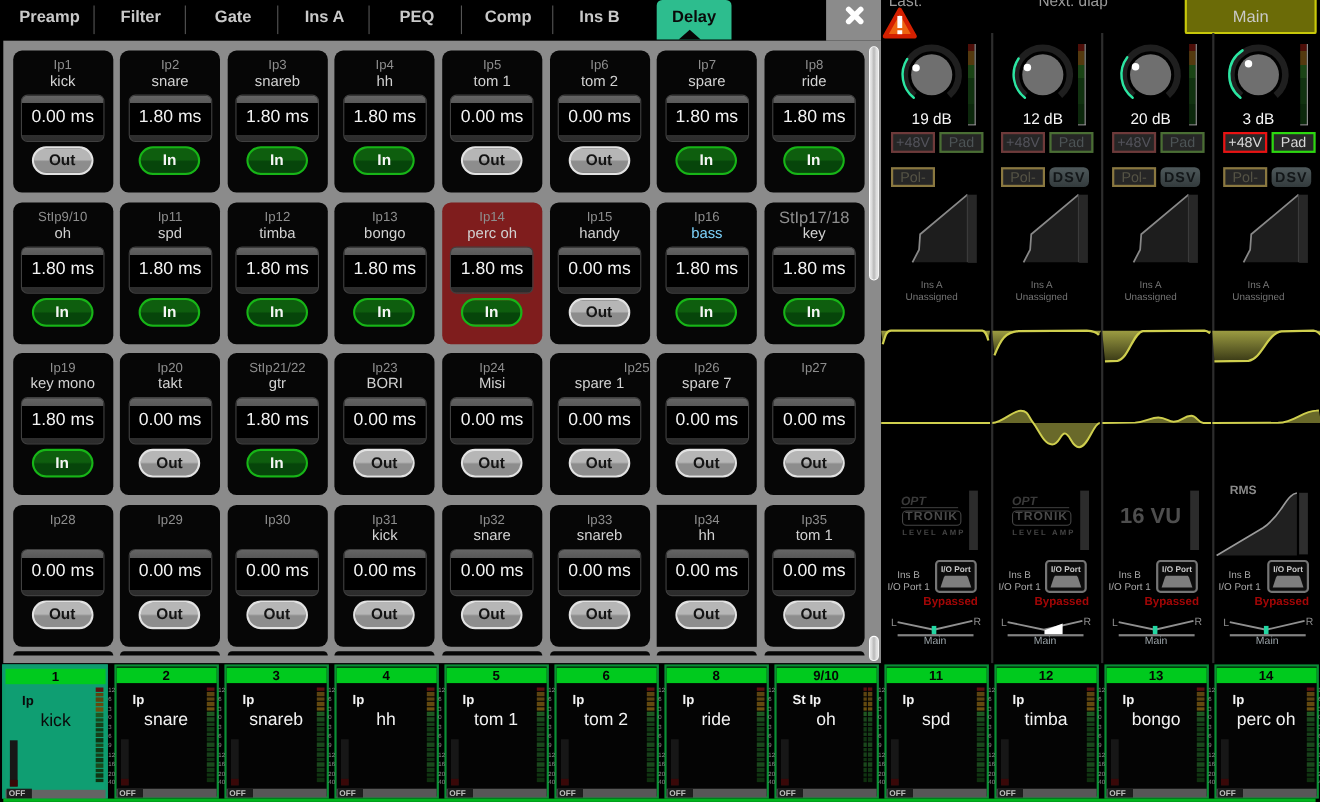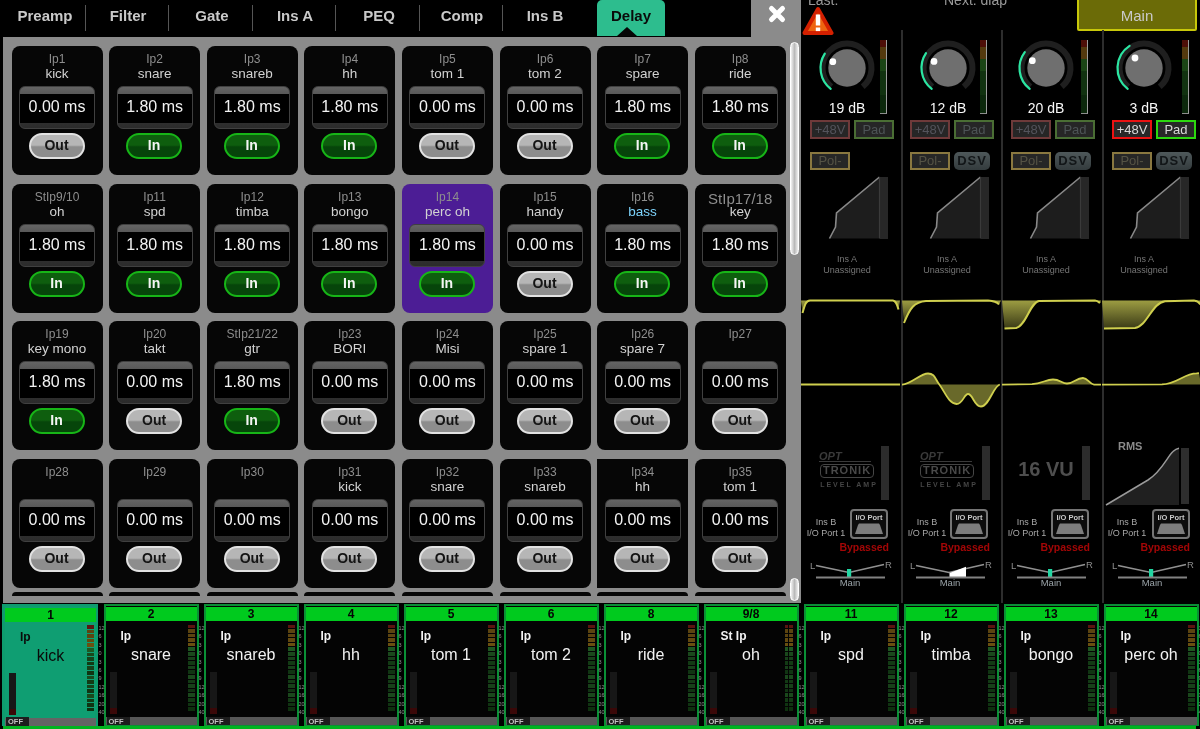--- a/index.html
+++ b/index.html
@@ -122,21 +122,21 @@
 <div class="abs ctr b" style="left:17px;top:87px;width:56px;height:26px;border-radius:13px;border:2px solid #17b517;background:linear-gradient(180deg,#0e5e0e 0 46%,#06450a 54% 100%);font-size:14px;color:#f5f5f5;line-height:21px;">In</div>
 </div>
 <div class="abs" style="left:304.3px;top:183.7px;width:91px;height:129px;background:#060606;border-radius:8px;">
 <div class="abs ctr" style="left:0;top:6px;width:91px;font-size:12px;color:#8e8e8e;">Ip13</div>
 <div class="abs ctr" style="left:0;top:20px;width:91px;font-size:13.5px;color:#d2d2d2;">bongo</div>
 <div class="abs" style="left:7.5px;top:40px;width:76px;height:43px;border-radius:6px;background:linear-gradient(180deg,#646464 0px,#585858 7px,#000 7px,#000 36px,#2e2e2e 36px,#2a2a2a 43px);border:1px solid #404040;">
       <div class="abs ctr" style="left:0;top:11px;width:74px;font-size:16px;color:#f2f2f2;">1.80&nbsp;ms</div>
     </div>
 <div class="abs ctr b" style="left:17px;top:87px;width:56px;height:26px;border-radius:13px;border:2px solid #17b517;background:linear-gradient(180deg,#0e5e0e 0 46%,#06450a 54% 100%);font-size:14px;color:#f5f5f5;line-height:21px;">In</div>
 </div>
-<div class="abs" style="left:401.9px;top:183.7px;width:91px;height:129px;background:#4c1d95;border-radius:8px;">
+<div class="abs" style="left:401.9px;top:183.7px;width:91px;height:129px;background:#7f1d1d;border-radius:8px;">
 <div class="abs ctr" style="left:0;top:6px;width:91px;font-size:12px;color:#8e8e8e;">Ip14</div>
 <div class="abs ctr" style="left:0;top:20px;width:91px;font-size:13.5px;color:#d2d2d2;">perc oh</div>
 <div class="abs" style="left:7.5px;top:40px;width:76px;height:43px;border-radius:6px;background:linear-gradient(180deg,#646464 0px,#585858 7px,#000 7px,#000 36px,#2e2e2e 36px,#2a2a2a 43px);border:1px solid #404040;">
       <div class="abs ctr" style="left:0;top:11px;width:74px;font-size:16px;color:#f2f2f2;">1.80&nbsp;ms</div>
     </div>
 <div class="abs ctr b" style="left:17px;top:87px;width:56px;height:26px;border-radius:13px;border:2px solid #17b517;background:linear-gradient(180deg,#0e5e0e 0 46%,#06450a 54% 100%);font-size:14px;color:#f5f5f5;line-height:21px;">In</div>
 </div>
 <div class="abs" style="left:499.5px;top:183.7px;width:91px;height:129px;background:#060606;border-radius:8px;">
 <div class="abs ctr" style="left:0;top:6px;width:91px;font-size:12px;color:#8e8e8e;">Ip15</div>
 <div class="abs ctr" style="left:0;top:20px;width:91px;font-size:13.5px;color:#d2d2d2;">handy</div>
@@ -195,21 +195,21 @@
 </div>
 <div class="abs" style="left:401.9px;top:321.4px;width:91px;height:129px;background:#060606;border-radius:8px;">
 <div class="abs ctr" style="left:0;top:6px;width:91px;font-size:12px;color:#8e8e8e;">Ip24</div>
 <div class="abs ctr" style="left:0;top:20px;width:91px;font-size:13.5px;color:#d2d2d2;">Misi</div>
 <div class="abs" style="left:7.5px;top:40px;width:76px;height:43px;border-radius:6px;background:linear-gradient(180deg,#646464 0px,#585858 7px,#000 7px,#000 36px,#2e2e2e 36px,#2a2a2a 43px);border:1px solid #404040;">
       <div class="abs ctr" style="left:0;top:11px;width:74px;font-size:16px;color:#f2f2f2;">0.00&nbsp;ms</div>
     </div>
 <div class="abs ctr b" style="left:17px;top:87px;width:56px;height:26px;border-radius:13px;border:2px solid #e2e2e2;background:linear-gradient(180deg,#b6b6b6 0 46%,#8d8d8d 54% 100%);font-size:14px;color:#141414;line-height:21px;">Out</div>
 </div>
 <div class="abs" style="left:499.5px;top:321.4px;width:91px;height:129px;background:#060606;border-radius:8px;">
-<div class="abs ctr" style="left:0;top:6px;width:91px;font-size:12px;color:#8e8e8e;">Ip25</div>
+<div class="abs ctr" style="left:0;top:6px;width:91px;font-size:12px;color:#8e8e8e;text-align:right;">Ip25</div>
 <div class="abs ctr" style="left:0;top:20px;width:91px;font-size:13.5px;color:#d2d2d2;">spare 1</div>
 <div class="abs" style="left:7.5px;top:40px;width:76px;height:43px;border-radius:6px;background:linear-gradient(180deg,#646464 0px,#585858 7px,#000 7px,#000 36px,#2e2e2e 36px,#2a2a2a 43px);border:1px solid #404040;">
       <div class="abs ctr" style="left:0;top:11px;width:74px;font-size:16px;color:#f2f2f2;">0.00&nbsp;ms</div>
     </div>
 <div class="abs ctr b" style="left:17px;top:87px;width:56px;height:26px;border-radius:13px;border:2px solid #e2e2e2;background:linear-gradient(180deg,#b6b6b6 0 46%,#8d8d8d 54% 100%);font-size:14px;color:#141414;line-height:21px;">Out</div>
 </div>
 <div class="abs" style="left:597.1px;top:321.4px;width:91px;height:129px;background:#060606;border-radius:8px;">
 <div class="abs ctr" style="left:0;top:6px;width:91px;font-size:12px;color:#8e8e8e;">Ip26</div>
 <div class="abs ctr" style="left:0;top:20px;width:91px;font-size:13.5px;color:#d2d2d2;">spare 7</div>
 <div class="abs" style="left:7.5px;top:40px;width:76px;height:43px;border-radius:6px;background:linear-gradient(180deg,#646464 0px,#585858 7px,#000 7px,#000 36px,#2e2e2e 36px,#2a2a2a 43px);border:1px solid #404040;">
@@ -818,21 +818,21 @@
     <div style="height:8.4px;line-height:8.4px;">3</div>
     <div style="height:8.4px;line-height:8.4px;">6</div>
     <div style="height:8.4px;line-height:8.4px;">9</div>
     <div style="height:8.4px;line-height:8.4px;">12</div>
     <div style="height:8.4px;line-height:8.4px;">16</div>
     <div style="height:8.4px;line-height:8.4px;">20</div>
     <div style="height:8.4px;line-height:8.4px;">40</div>
   </div>
 <div class="abs" style="left:703.5px;top:604px;width:95px;height:122px;border:2px solid #0a8f35;background:#040404;">
 <div class="abs" style="left:0;top:1px;width:91px;height:14px;background:#00ca1e;"></div>
-<div class="abs ctr b" style="left:0;top:1px;width:91px;font-size:12px;color:#050505;">9/8</div>
+<div class="abs ctr b" style="left:0;top:1px;width:91px;font-size:12px;color:#050505;">9/10</div>
 <div class="abs b" style="left:15px;top:23px;font-size:12px;color:#f2f2f2;">St Ip</div>
 <div class="abs ctr" style="left:0;top:40px;width:91px;font-size:16px;color:#f2f2f2;">oh</div>
 <div class="abs" style="left:4px;top:66px;width:7px;height:42px;background:#171717;"></div>
 <div class="abs" style="left:4px;top:102px;width:7px;height:6px;background:#3a0808;"></div>
 <div class="abs" style="left:79px;top:18.5px;width:3.5px;height:91px;">
       <div style="height:3.6px;background:#5c1410;margin-bottom:1px;"></div>
       <div style="height:3.6px;background:#5c4410;margin-bottom:1px;"></div>
       <div style="height:3.6px;background:#5c4410;margin-bottom:1px;"></div>
       <div style="height:3.6px;background:#63490f;margin-bottom:1px;"></div>
       <div style="height:3.6px;background:#6a5010;margin-bottom:1px;"></div>

